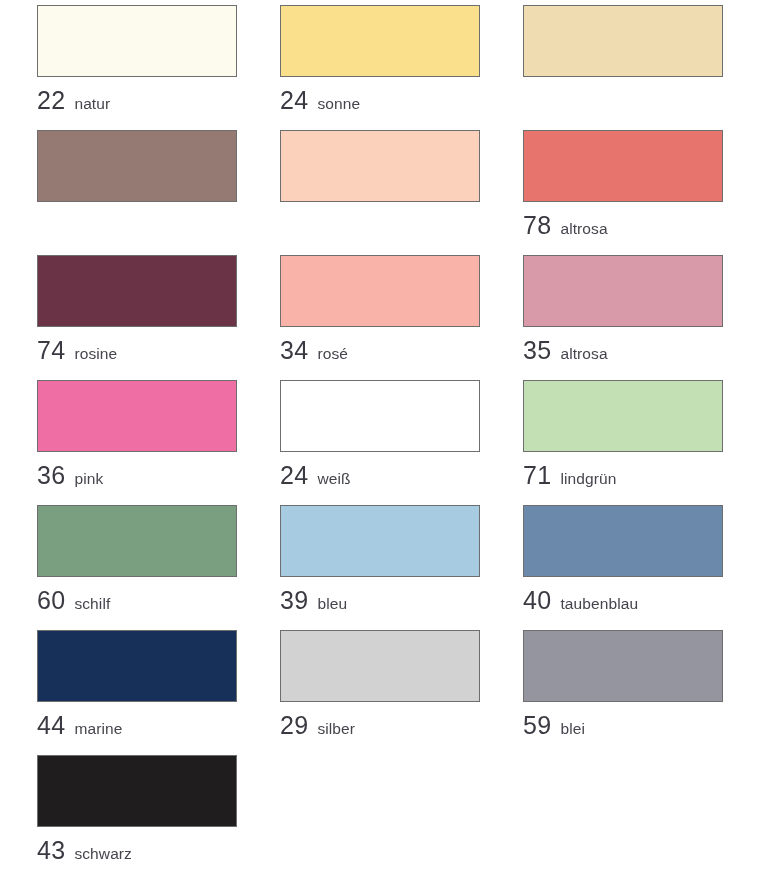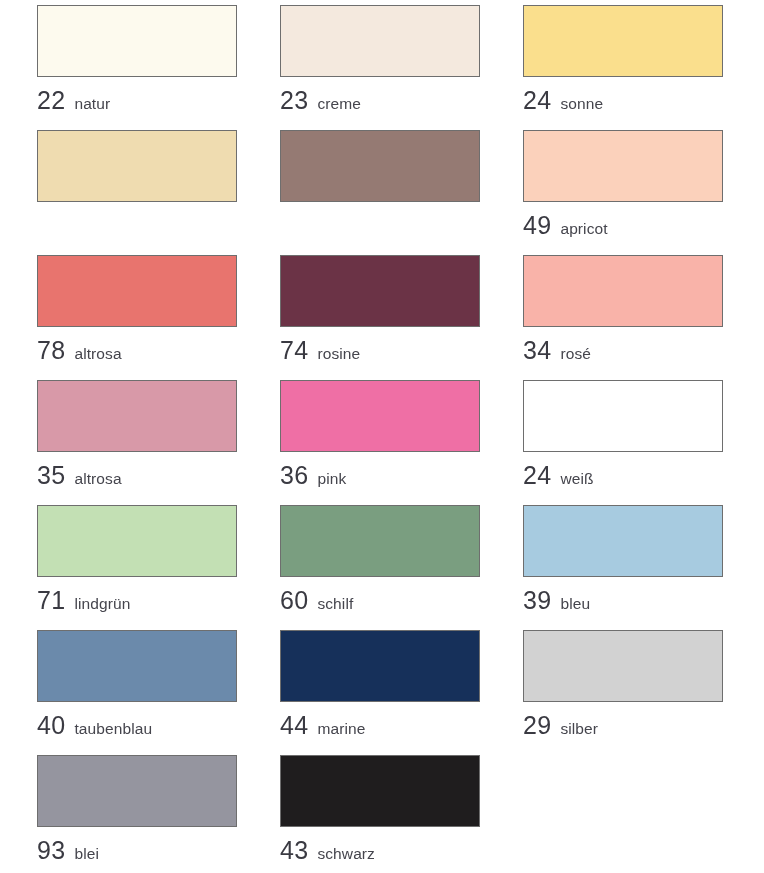--- a/index.html
+++ b/index.html
@@ -63,36 +63,31 @@
 </style>
 </head>
 <body>
 
 <div id="swatch-grid">
     <div class="swatch-cell">
       <div class="swatch-chip" style="background-color: rgb(253, 250, 238); border-color: rgb(110, 110, 110);"></div>
       <div class="swatch-label"><span class="swatch-code">22</span><span class="swatch-name">natur</span></div>
     </div>
     <div class="swatch-cell">
-      <div class="swatch-chip" style="background-color: rgb(244, 233, 222); border-color: rgb(110, 110, 110);"></div>
-      <div class="swatch-label"><span class="swatch-code">23</span><span class="swatch-name">creme</span></div>
-    </div>
-    <div class="swatch-cell">
       <div class="swatch-chip" style="background-color: rgb(250, 223, 141); border-color: rgb(110, 110, 110);"></div>
       <div class="swatch-label"><span class="swatch-code">24</span><span class="swatch-name">sonne</span></div>
     </div>
     <div class="swatch-cell">
       <div class="swatch-chip" style="background-color: rgb(239, 220, 176); border-color: rgb(110, 110, 110);"></div>
     </div>
     <div class="swatch-cell">
       <div class="swatch-chip" style="background-color: rgb(149, 122, 115); border-color: rgb(110, 110, 110);"></div>
     </div>
     <div class="swatch-cell">
       <div class="swatch-chip" style="background-color: rgb(251, 209, 187); border-color: rgb(110, 110, 110);"></div>
-      <div class="swatch-label"><span class="swatch-code">49</span><span class="swatch-name">apricot</span></div>
     </div>
     <div class="swatch-cell">
       <div class="swatch-chip" style="background-color: rgb(232, 116, 110); border-color: rgb(110, 110, 110);"></div>
       <div class="swatch-label"><span class="swatch-code">78</span><span class="swatch-name">altrosa</span></div>
     </div>
     <div class="swatch-cell">
       <div class="swatch-chip" style="background-color: rgb(107, 51, 70); border-color: rgb(110, 110, 110);"></div>
       <div class="swatch-label"><span class="swatch-code">74</span><span class="swatch-name">rosine</span></div>
     </div>
     <div class="swatch-cell">
@@ -130,19 +125,19 @@
     <div class="swatch-cell">
       <div class="swatch-chip" style="background-color: rgb(22, 48, 90); border-color: rgb(110, 110, 110);"></div>
       <div class="swatch-label"><span class="swatch-code">44</span><span class="swatch-name">marine</span></div>
     </div>
     <div class="swatch-cell">
       <div class="swatch-chip" style="background-color: rgb(210, 210, 210); border-color: rgb(110, 110, 110);"></div>
       <div class="swatch-label"><span class="swatch-code">29</span><span class="swatch-name">silber</span></div>
     </div>
     <div class="swatch-cell">
       <div class="swatch-chip" style="background-color: rgb(149, 149, 159); border-color: rgb(110, 110, 110);"></div>
-      <div class="swatch-label"><span class="swatch-code">93</span><span class="swatch-name">blei</span></div>
+      <div class="swatch-label"><span class="swatch-code">59</span><span class="swatch-name">blei</span></div>
     </div>
     <div class="swatch-cell">
       <div class="swatch-chip" style="background-color: rgb(31, 29, 30); border-color: rgb(110, 110, 110);"></div>
       <div class="swatch-label"><span class="swatch-code">43</span><span class="swatch-name">schwarz</span></div>
     </div>
   </div>
 
 </body></html>

